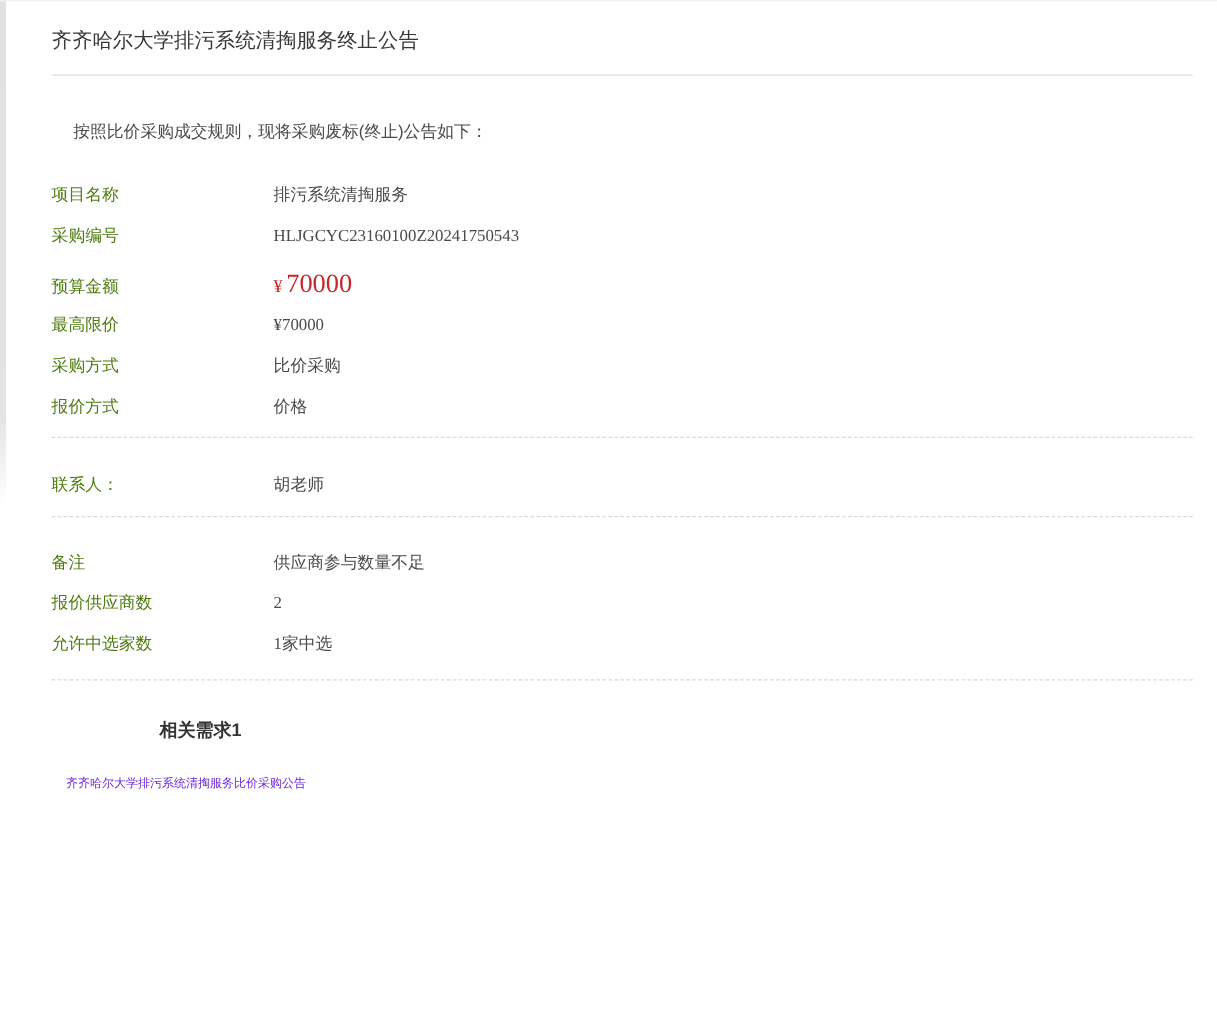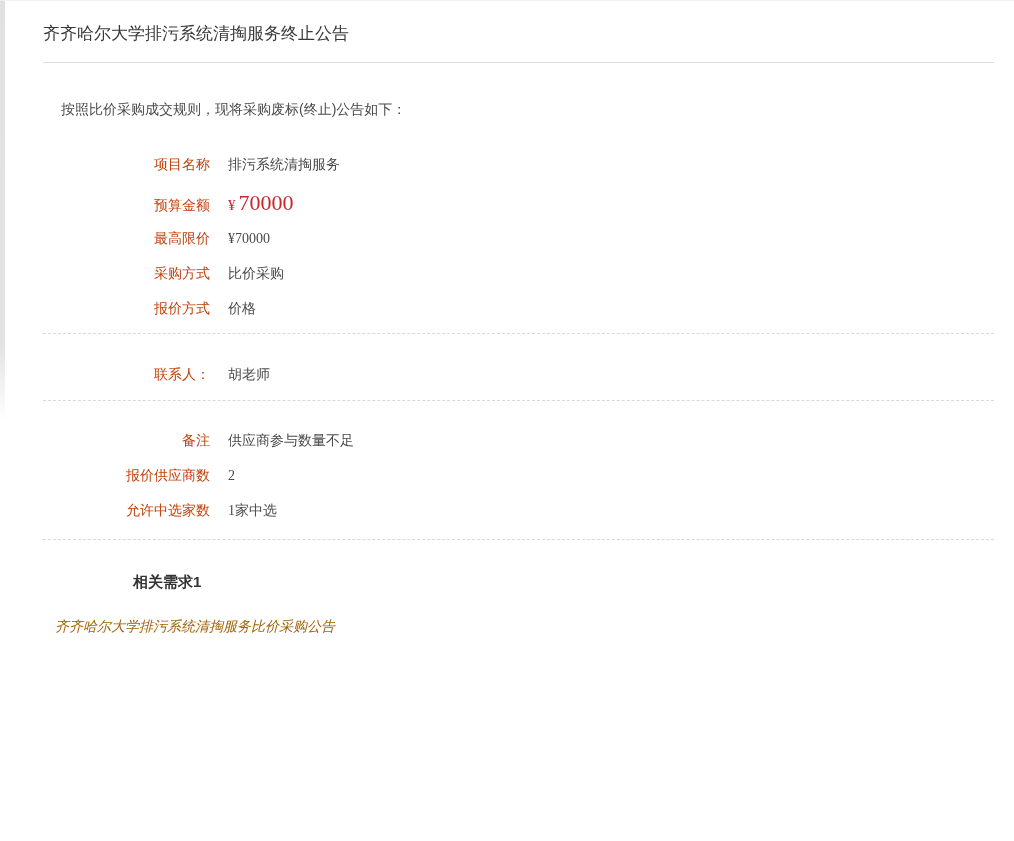--- a/index.html
+++ b/index.html
@@ -32,65 +32,68 @@
   .title-divider { border: none; border-top: 1px solid #dcdcdc; margin: 17px 0 0 0; }
 
   .intro { margin: 36px 0 0 18px; color: #4a4a4a; }
 
   .fields-1 { margin-top: 35px; }
   .fields-2 { margin-top: 30px; }
   .fields-3 { margin-top: 29px; }
 
   .row { display: flex; align-items: baseline; margin-bottom: 14px; }
   .row:last-child { margin-bottom: 14px; }
-  .label { width: 167px; min-width: 167px; text-align: right; color: #c2410c; }
+  .label { width: 167px; min-width: 167px; color: #4d7c0f; font-family: Liberation Mono, monospace; }
   .value { margin-left: 18px; color: #4a4a4a; font-family: Liberation Serif, serif; }
 
   .row-price { margin-bottom: 9px; }
   .value-price { font-size: 22px; line-height: 28px; color: #c8272d; }
   .value-price .yen { font-size: 15px; margin-right: 3px; }
 
   .dashed { border: none; border-top: 1px dashed #d9d9d9; }
   .dashed-1 { margin: 9px 0 0 0; }
   .dashed-2 { margin: 15px 0 0 0; }
   .dashed-3 { margin: 18px 0 0 0; }
 
   .related-heading {
     margin: 32px 0 12px 90px;
     font-size: 15px;
     font-weight: 700;
     line-height: 20px;
     color: #333333;
   }
   .related-link {
     margin: 13px 0 0 12px;
-    font-size: 14px;
+    font-size: 10px;
     line-height: 19px;
-    color: #a16207;
+    color: #6d28d9;
     cursor: pointer;
     display: inline-block;
-    font-style: italic;
   }
 </style>
 </head>
 <body>
 
 <div class="left-strip"></div>
 
 <div class="content">
 
   <h1 class="page-title">齐齐哈尔大学排污系统清掏服务终止公告</h1>
   <hr class="title-divider">
 
   <p class="intro">按照比价采购成交规则，现将采购废标(终止)公告如下：</p>
 
   <div class="fields-1">
     <div class="row">
       <span class="label">项目名称</span>
       <span class="value">排污系统清掏服务</span>
+    </div>
+    <div class="row">
+      <span class="label">采购编号</span>
+      <span class="value">HLJGCYC23160100Z20241750543</span>
     </div>
     <div class="row row-price">
       <span class="label">预算金额</span>
       <span class="value value-price"><span class="yen">¥</span><span>70000</span></span>
     </div>
     <div class="row">
       <span class="label">最高限价</span>
       <span class="value">¥70000</span>
     </div>
     <div class="row">

